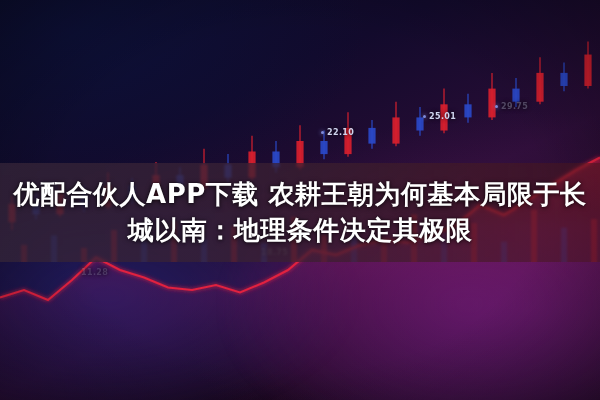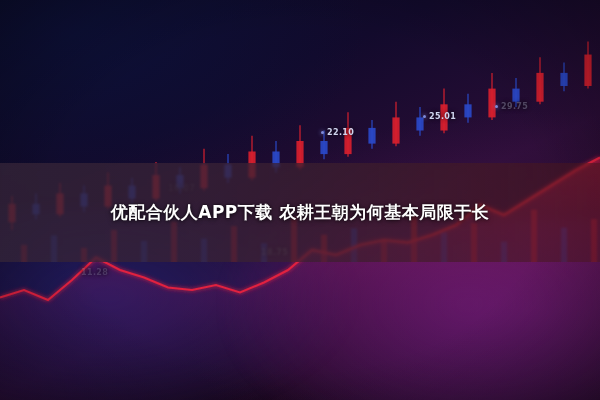--- a/index.html
+++ b/index.html
@@ -56,21 +56,21 @@
       rgba(56,34,54,.78) 35%,
       rgba(62,30,44,.72) 62%,
       rgba(70,26,34,.62) 82%,
       rgba(74,22,28,.50) 100%);
     backdrop-filter:blur(1px);
     display:flex;flex-direction:column;
     align-items:center;justify-content:center;
   }
   .title-line{
     color:#ffffff;
-    font-size:17px;
+    font-size:26px;
     font-weight:bold;
     line-height:1.38;
     letter-spacing:.5px;
     text-align:center;
     text-shadow:0 1px 5px rgba(0,0,0,.72), 0 0 2px rgba(0,0,0,.6);
     white-space:nowrap;
   }
 </style>
 </head>
 <body>
@@ -182,15 +182,16 @@
       <div class="plabel dim" style="left: 495px; top: 102px;"><span class="dot"></span><span>29.75</span></div>
       <div class="plabel dimmer" style="left: 168px; top: 184px;"><span>10.07</span></div>
       <div class="plabel dim" style="left: 261px; top: 248px;"><span>18.75</span></div>
       <div class="plabel dimmer" style="left: 81px; top: 268px;"><span>11.28</span></div>
     </div>
 
   <div class="vignette"></div>
 
   <div class="title-band">
     <div class="title-line">优配合伙人APP下载 农耕王朝为何基本局限于长</div>
+    <div class="title-line">城以南：地理条件决定其极限</div>
   </div>
 
 </div>
 
 </body></html>

